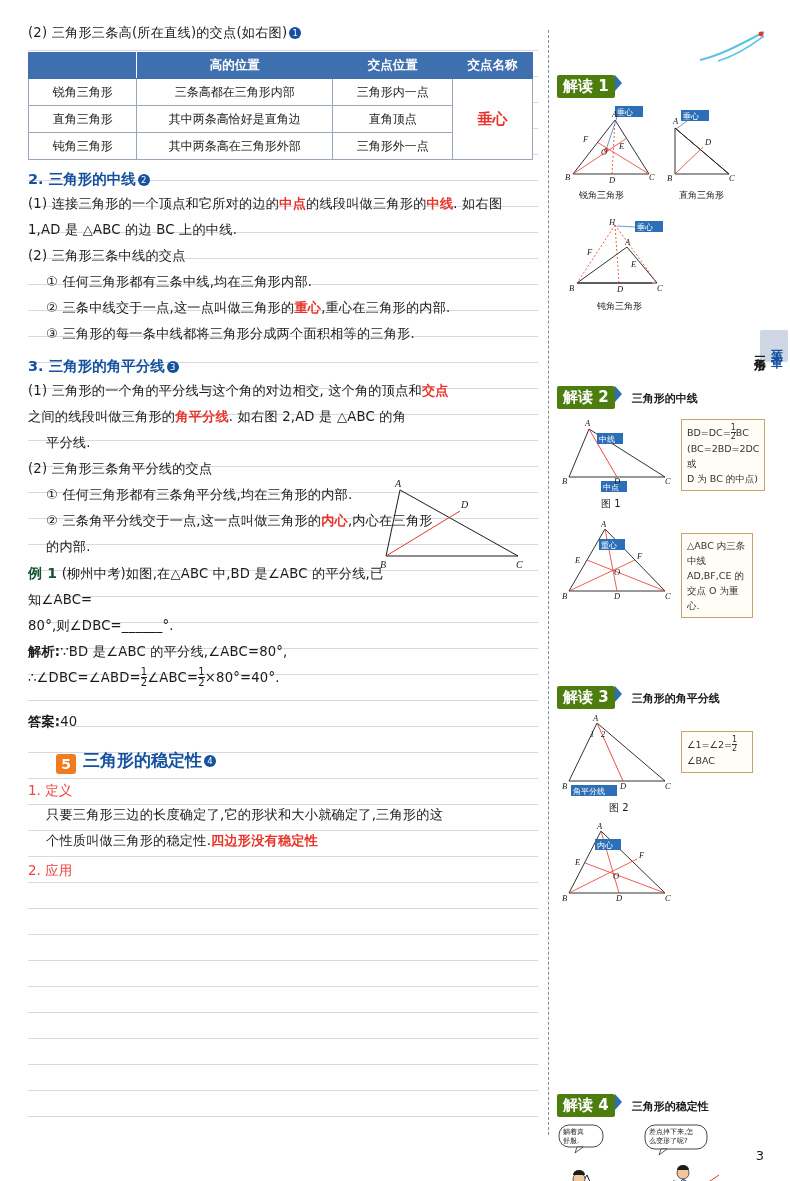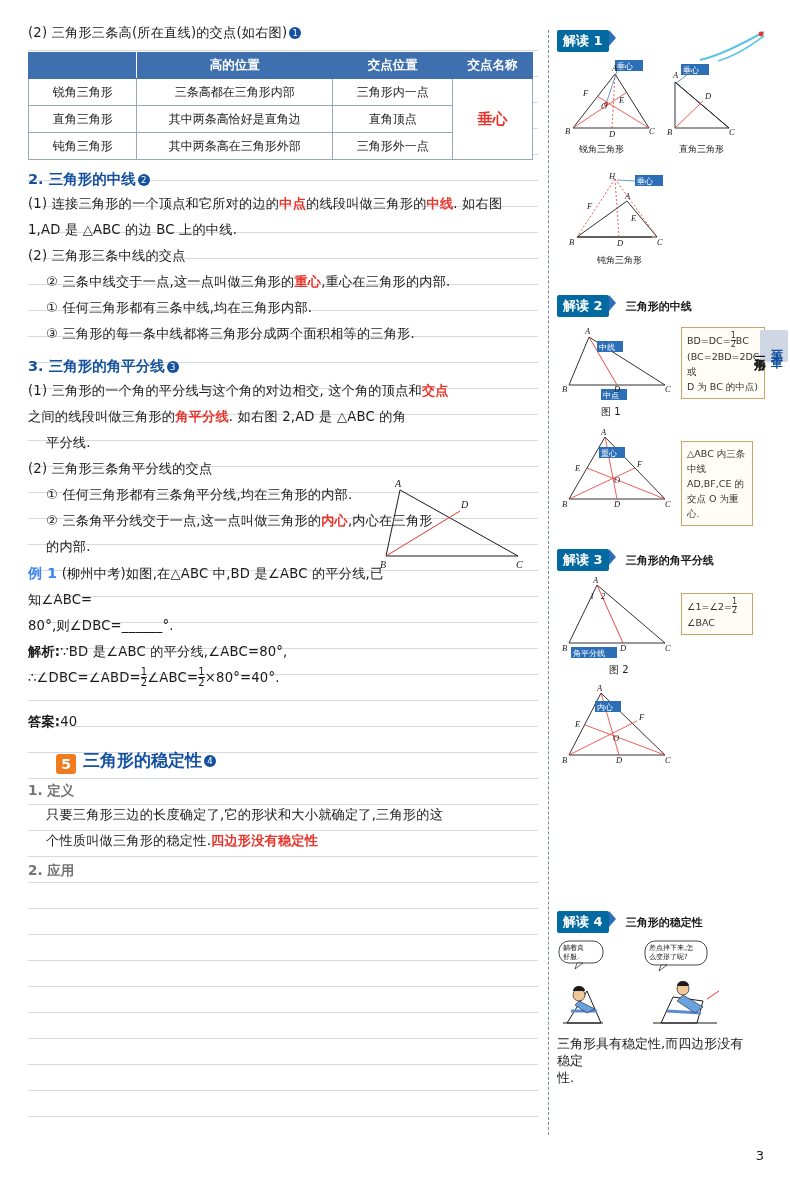--- a/index.html
+++ b/index.html
@@ -34,47 +34,47 @@
     padding:4px 2px;text-align:center;font-size:12.5px;
   }
   table.tri td{
     border:1px solid #9aa7bb;padding:3px 2px;text-align:center;height:20px;
     background:#ffffff;
   }
   table.tri td.name{color:#e8352b;font-weight:bold;font-size:15px;}
 
   
   .h2{font-size:14.5px;font-weight:bold;color:#15519e;margin:10px 0 2px 0;}
-  .h3{font-size:13.5px;font-weight:bold;color:#737373;margin:8px 0 2px 0;}
+  .h3{font-size:13.5px;font-weight:normal;color:#ef4444;margin:8px 0 2px 0;}
   .circnum{
     display:inline-block;width:12px;height:12px;border-radius:50%;
     background:#15519e;color:#fff;font-size:8.5px;line-height:12px;text-align:center;
     vertical-align:middle;margin-left:2px;font-weight:normal;
   }
 
   .secbadge{
     display:inline-block;width:20px;height:20px;background:#f07c1f;color:#fff;
     font-size:14px;font-weight:bold;line-height:20px;text-align:center;
     border-radius:3px;margin-right:7px;vertical-align:-3px;
   }
   .h1{font-size:17px;font-weight:bold;color:#15519e;margin:14px 0 6px 0;padding-left:28px;}
-  .ex-title{color:#3b82f6;font-weight:bold;font-size:14px;}
+  .ex-title{color:#14532d;font-weight:bold;font-size:14px;}
 
   
   .exfig{position:absolute;right:16px;}
 
   
   .side{
     position:absolute;left:548px;top:30px;width:200px;height:1105px;
     border-left:1px dashed #7b8aa0;padding-left:8px;box-sizing:border-box;
   }
   .sbox{margin-bottom:8px;}
   .sbadge{
-    display:inline-block;background:#0369a1;color:#fff;font-size:13px;font-weight:bold;
-    padding:2px 6px;border-radius:2px;position:relative;
+    display:inline-block;background:#4d7c0f;color:#fff;font-size:15px;font-weight:bold;
+    padding:2px 6px;border-radius:2px;position:relative;margin-top:45px;
   }
   .sbadge:after{
     content:"";position:absolute;right:-7px;top:0;border-left:7px solid #2d6fb7;
     border-top:8px solid transparent;border-bottom:8px solid transparent;
   }
   .sbadge-text{font-size:11px;font-weight:bold;color:#1b1b1b;margin-left:12px;}
   .note{
     border:1px solid #c9a36a;background:#fffdf5;font-size:9.5px;line-height:15px;
     padding:4px 5px;color:#333;
   }
@@ -188,24 +188,24 @@
     </tbody>
       </table>
 
     <div class="h2">
       <span>2. 三角形的中线</span><span class="circnum">2</span>
     </div>
     <div class="ln">
       <span>(1) 连接三角形的一个顶点和它所对的边的</span><span class="red">中点</span><span>的线段叫做三角形的</span><span class="red">中线</span><span>. 如右图 1,AD 是 △ABC 的边 BC 上的中线.</span>
     </div>
     <div class="ln">(2) 三角形三条中线的交点</div>
+    <div class="ln ind1">① 任何三角形都有三条中线,均在三角形内部.</div>
     <div class="ln ind1">
       <span>② 三条中线交于一点,这一点叫做三角形的</span><span class="red">重心</span><span>,重心在三角形的内部.</span>
     </div>
-    <div class="ln ind1">① 任何三角形都有三条中线,均在三角形内部.</div>
     <div class="ln ind1">③ 三角形的每一条中线都将三角形分成两个面积相等的三角形.</div>
 
     <div class="h2">
       <span>3. 三角形的角平分线</span><span class="circnum">3</span>
     </div>
     <div class="ln">
       <span>(1) 三角形的一个角的平分线与这个角的对边相交, 这个角的顶点和</span><span class="red">交点</span>
     </div>
     <div class="ln">
       <span>之间的线段叫做三角形的</span><span class="red">角平分线</span><span>. 如右图 2,AD 是 △ABC 的角</span>

